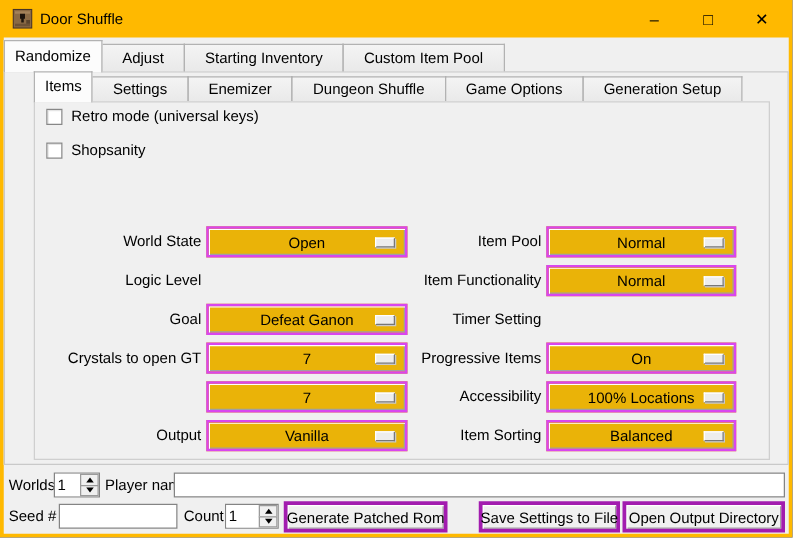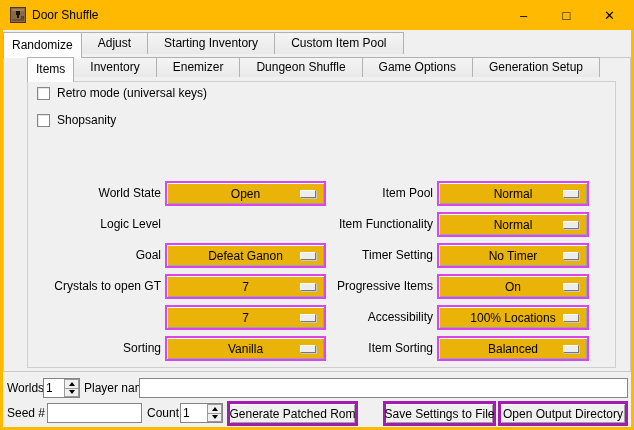--- a/index.html
+++ b/index.html
@@ -17,21 +17,21 @@
   .title-text { position:absolute; left:32px; top:0; height:30px; line-height:30px; font-size:12px; color:#000; }
   .caption-btn { position:absolute; top:0; width:43px; height:30px; display:flex; align-items:center; justify-content:center; font-size:13px; color:#000; cursor:default; }
   .btn-min   { left:502px; }
   .btn-max   { left:545px; }
   .btn-close { left:588px; }
 
   
   .content { position:absolute; left:3px; top:30px; width:628px; height:397px; background:#f0f0f0; }
 
   
-  .tabrow { position:absolute; display:flex; }
+  .tabrow { position:absolute; display:flex; align-items:flex-end; }
   .tabrow-outer { left:0; top:2px; height:26px; }
   .tabrow-inner { left:24px; top:27px; height:25px; }
   .tab {
     padding:0 16px; border:1px solid #b2b2b2; border-bottom:none;
     background:linear-gradient(#f4f4f4,#e9e9e9);
     height:22px; line-height:21px; margin-right:-1px; margin-bottom:1px;
     white-space:nowrap; position:relative; z-index:1; cursor:default;
   }
   .tabrow-inner .tab { height:20px; line-height:19px; }
   .tab.active {
@@ -134,21 +134,21 @@
 
     <div class="tabrow tabrow-outer">
       <div class="tab active">Randomize</div>
       <div class="tab">Adjust</div>
       <div class="tab">Starting Inventory</div>
       <div class="tab">Custom Item Pool</div>
     </div>
 
     <div class="tabrow tabrow-inner">
       <div class="tab active">Items</div>
-      <div class="tab">Inventory</div>
+      <div class="tab">Settings</div>
       <div class="tab">Enemizer</div>
       <div class="tab">Dungeon Shuffle</div>
       <div class="tab">Game Options</div>
       <div class="tab">Generation Setup</div>
     </div>
 
     <div class="panel-inner">
 
       <div class="checkbox-row cb-retro">
         <div class="checkbox"></div>
@@ -172,41 +172,37 @@
       </div>
       <div class="field-label col-left row3">Crystals to open GT</div>
       <div class="dropdown col-left row3">
         <span class="dd-value">7</span>
         <span class="dd-indicator"></span>
       </div>
       <div class="dropdown col-left row4">
         <span class="dd-value">7</span>
         <span class="dd-indicator"></span>
       </div>
-      <div class="field-label col-left row5">Sorting</div>
+      <div class="field-label col-left row5">Output</div>
       <div class="dropdown col-left row5">
         <span class="dd-value">Vanilla</span>
         <span class="dd-indicator"></span>
       </div>
 
       <div class="field-label col-right row0">Item Pool</div>
       <div class="dropdown col-right row0">
         <span class="dd-value">Normal</span>
         <span class="dd-indicator"></span>
       </div>
       <div class="field-label col-right row1">Item Functionality</div>
       <div class="dropdown col-right row1">
         <span class="dd-value">Normal</span>
         <span class="dd-indicator"></span>
       </div>
       <div class="field-label col-right row2">Timer Setting</div>
-      <div class="dropdown col-right row2">
-        <span class="dd-value">No Timer</span>
-        <span class="dd-indicator"></span>
-      </div>
       <div class="field-label col-right row3">Progressive Items</div>
       <div class="dropdown col-right row3">
         <span class="dd-value">On</span>
         <span class="dd-indicator"></span>
       </div>
       <div class="field-label col-right row4">Accessibility</div>
       <div class="dropdown col-right row4">
         <span class="dd-value">100% Locations</span>
         <span class="dd-indicator"></span>
       </div>

